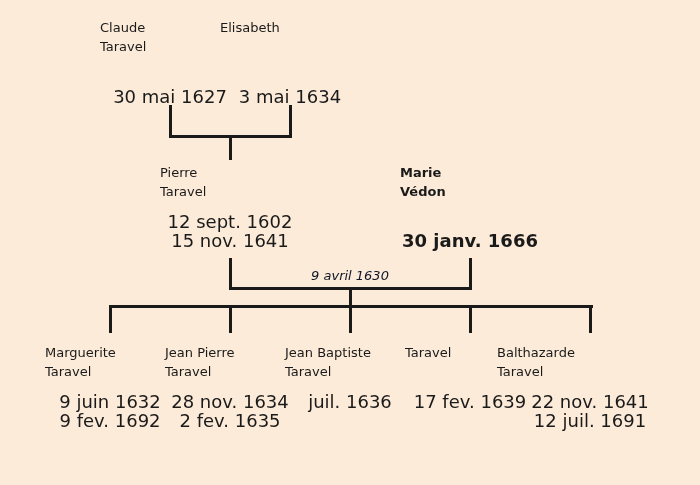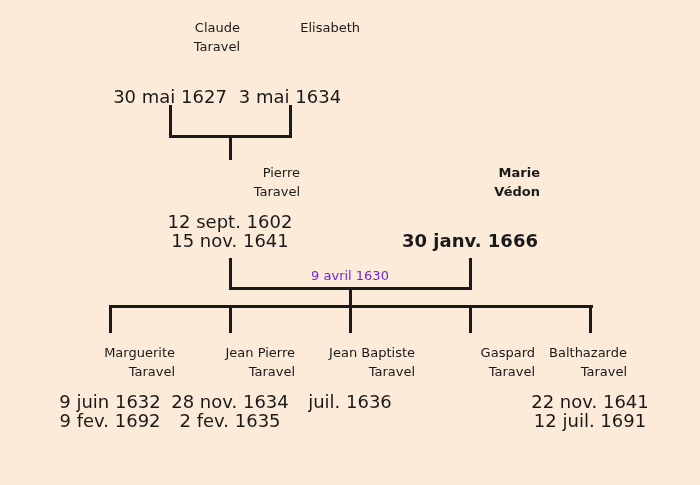--- a/index.html
+++ b/index.html
@@ -16,21 +16,21 @@
     overflow: hidden;
   }
   #tree {
     position: relative;
     width: 700px;
     height: 485px;
     background: #fcebd8;
   }
   .person {
     position: absolute;
-    text-align: right;
+    text-align: left;
     font-size: 13px;
     line-height: 19px;
     white-space: nowrap;
     color: #1a1a1a;
   }
   .person .nm {
     display: block;
   }
   .dates {
     position: absolute;
@@ -45,21 +45,22 @@
   }
   .bold {
     font-weight: bold;
   }
   .marriage-label {
     position: absolute;
     font-size: 13px;
     line-height: 16px;
     text-align: center;
     white-space: nowrap;
-    color: #6d28d9;
+    color: #0f172a;
+    font-style: italic;
   }
   .ln-h {
     position: absolute;
     background: #1a1a1a;
     height: 3px;
   }
   .ln-v {
     position: absolute;
     background: #1a1a1a;
     width: 3px;
@@ -147,24 +148,24 @@
 
   <div class="person" style="left:285px; top:343px; width:130px;">
     <span class="nm">Jean Baptiste</span>
     <span class="nm">Taravel</span>
   </div>
   <div class="dates" style="left:285px; top:392px; width:130px;text-align:center;">
     <span class="dt">juil. 1636</span>
   </div>
 
   <div class="person" style="left:405px; top:343px; width:130px;">
-    <span class="nm">Gaspard</span>
     <span class="nm">Taravel</span>
   </div>
   <div class="dates" style="left:405px; top:392px; width:130px;">
+    <span class="dt">17 fev. 1639</span>
   </div>
 
   <div class="person" style="left:497px; top:343px; width:130px;">
     <span class="nm">Balthazarde</span>
     <span class="nm">Taravel</span>
   </div>
   <div class="dates" style="left:525px; top:392px; width:130px;">
     <span class="dt">22 nov. 1641</span>
     <span class="dt">12 juil. 1691</span>
   </div>

